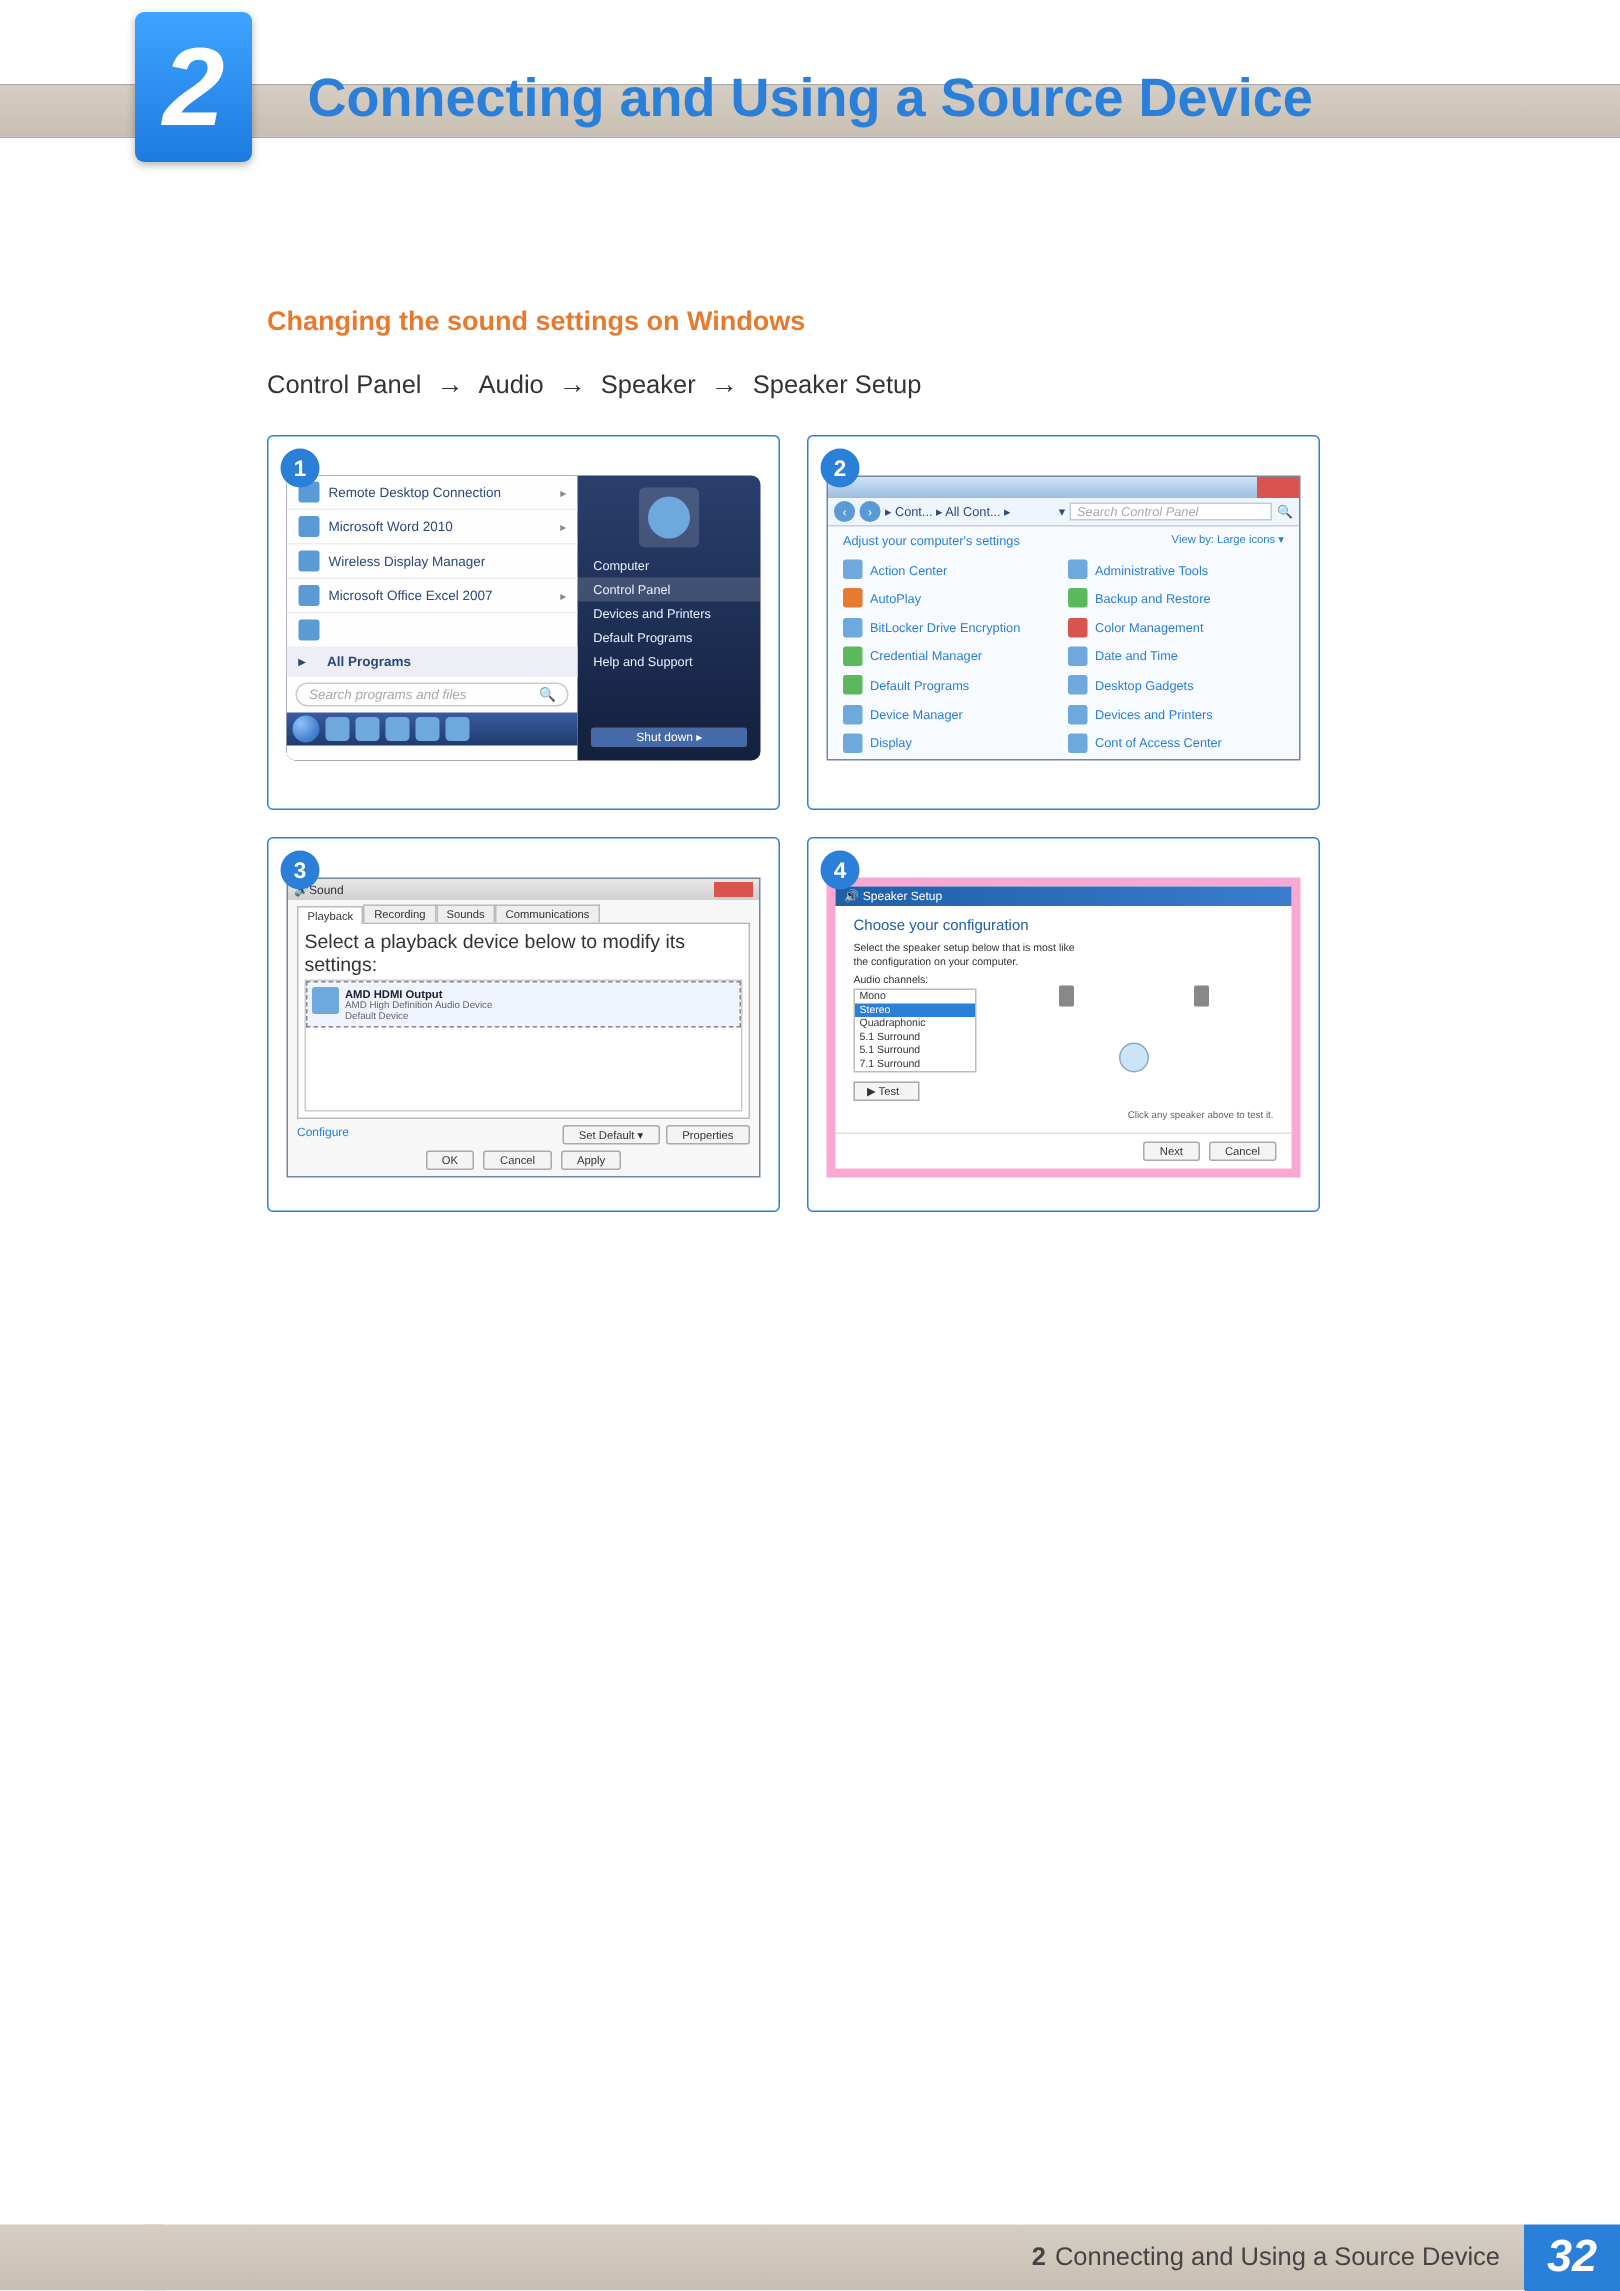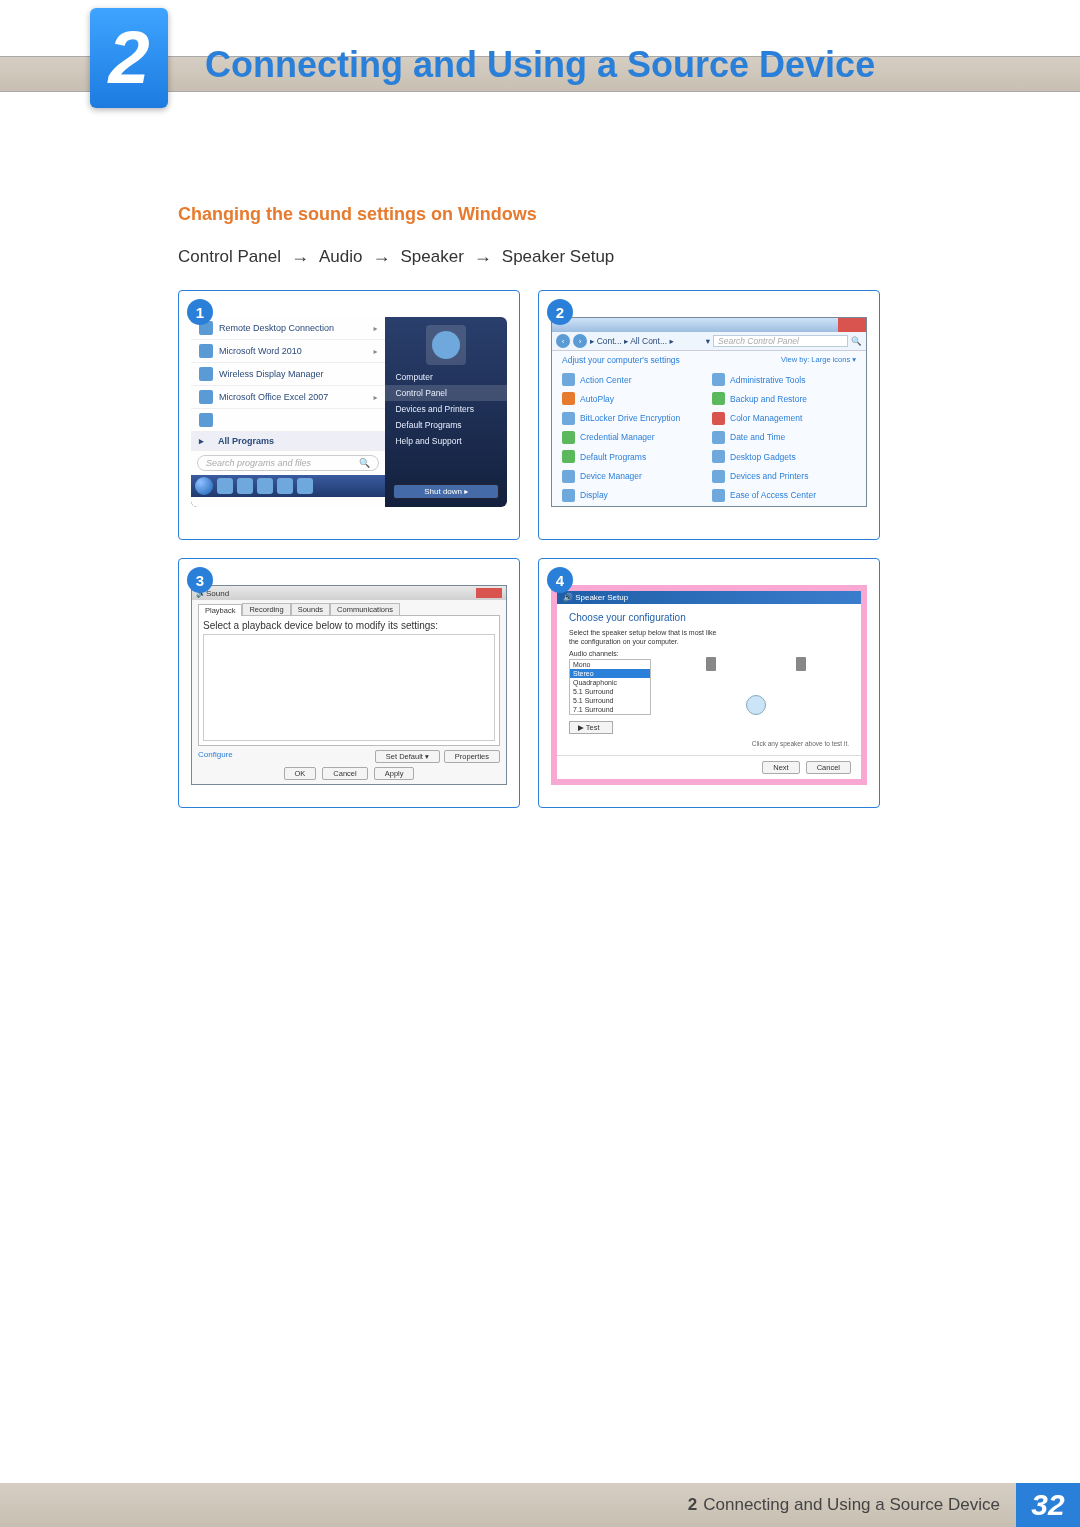--- a/index.html
+++ b/index.html
@@ -159,21 +159,21 @@
   .cp-item.red .cp-icon{ background:#d9534f; }
 
   
   .sound-dlg { width:100%; height:200px; border:1px solid #789; background:#f7f7f7; font-size:8px; display:flex; flex-direction:column; }
   .snd-title{ background:linear-gradient(to bottom,#e8e8e8,#d0d0d0); height:14px; display:flex; align-items:center; padding:0 4px; color:#333; }
   .snd-title .cls{ margin-left:auto; width:26px; height:10px; background:#d9534f; }
   .snd-tabs{ display:flex; gap:0; padding-top:3px; padding-left:6px; }
   .snd-tab{ border:1px solid #bbb; border-bottom:none; padding:1px 6px; background:#eee; font-size:7.5px; }
   .snd-tab.active{ background:#fff; position:relative; top:1px; }
   .snd-body{ flex:1; background:#fff; margin:0 6px; border:1px solid #bbb; padding:4px; display:flex; flex-direction:column; }
-  .snd-instr{ font-size:10px; color:#333; margin-bottom:3px; }
+  .snd-instr{ font-size:13px; color:#333; margin-bottom:3px; }
   .snd-list{ flex:1; border:1px solid #ccc; background:#fff; }
   .snd-dev{ display:flex; gap:4px; padding:3px; border-bottom:1px solid #eee; }
   .snd-dev.sel{ border:1px dashed #888; background:#f0f4ff; }
   .snd-dev-icon{ width:18px; height:18px; background:#6fa8dc; border-radius:2px; flex-shrink:0; }
   .snd-dev-text b{ display:block; font-size:7.5px; color:#223; }
   .snd-dev-text span{ display:block; font-size:6.5px; color:#666; }
   .snd-btn-row1{ display:flex; gap:4px; margin:4px 6px 0; }
   .snd-btn-row1 .lnk{ color:#2a7fd9; }
   .snd-btn-row1 .spacer{ flex:1; }
   .snd-btn-row2{ display:flex; gap:6px; justify-content:center; margin:4px 0; }
@@ -371,39 +371,47 @@
         <div class="cp-item">
             <span class="cp-icon"></span>
             <span>Devices and Printers</span>
           </div>
         <div class="cp-item">
             <span class="cp-icon"></span>
             <span>Display</span>
           </div>
         <div class="cp-item">
             <span class="cp-icon"></span>
-            <span>Ease of Access Center</span>
+            <span>Cont of Access Center</span>
           </div>
       </div>
     </div>
   </div>
 
   <div class="panel">
     <div class="panel-badge">3</div>
     <div class="sound-dlg">
       <div class="snd-title">🔊 <span>Sound</span><span class="cls"></span></div>
       <div class="snd-tabs">
         <div class="snd-tab active">Playback</div>
         <div class="snd-tab">Recording</div>
         <div class="snd-tab">Sounds</div>
         <div class="snd-tab">Communications</div>
       </div>
       <div class="snd-body">
         <div class="snd-instr">Select a playback device below to modify its settings:</div>
         <div class="snd-list">
+          <div class="snd-dev sel">
+            <div class="snd-dev-icon"></div>
+            <div class="snd-dev-text">
+              <b>AMD HDMI Output</b>
+              <span>AMD High Definition Audio Device</span>
+              <span>Default Device</span>
+            </div>
+          </div>
         </div>
       </div>
       <div class="snd-btn-row1">
         <span class="lnk">Configure</span>
         <span class="spacer"></span>
         <span class="wbtn"><span>Set Default</span> ▾</span>
         <span class="wbtn">Properties</span>
       </div>
       <div class="snd-btn-row2">
         <span class="wbtn">OK</span>

